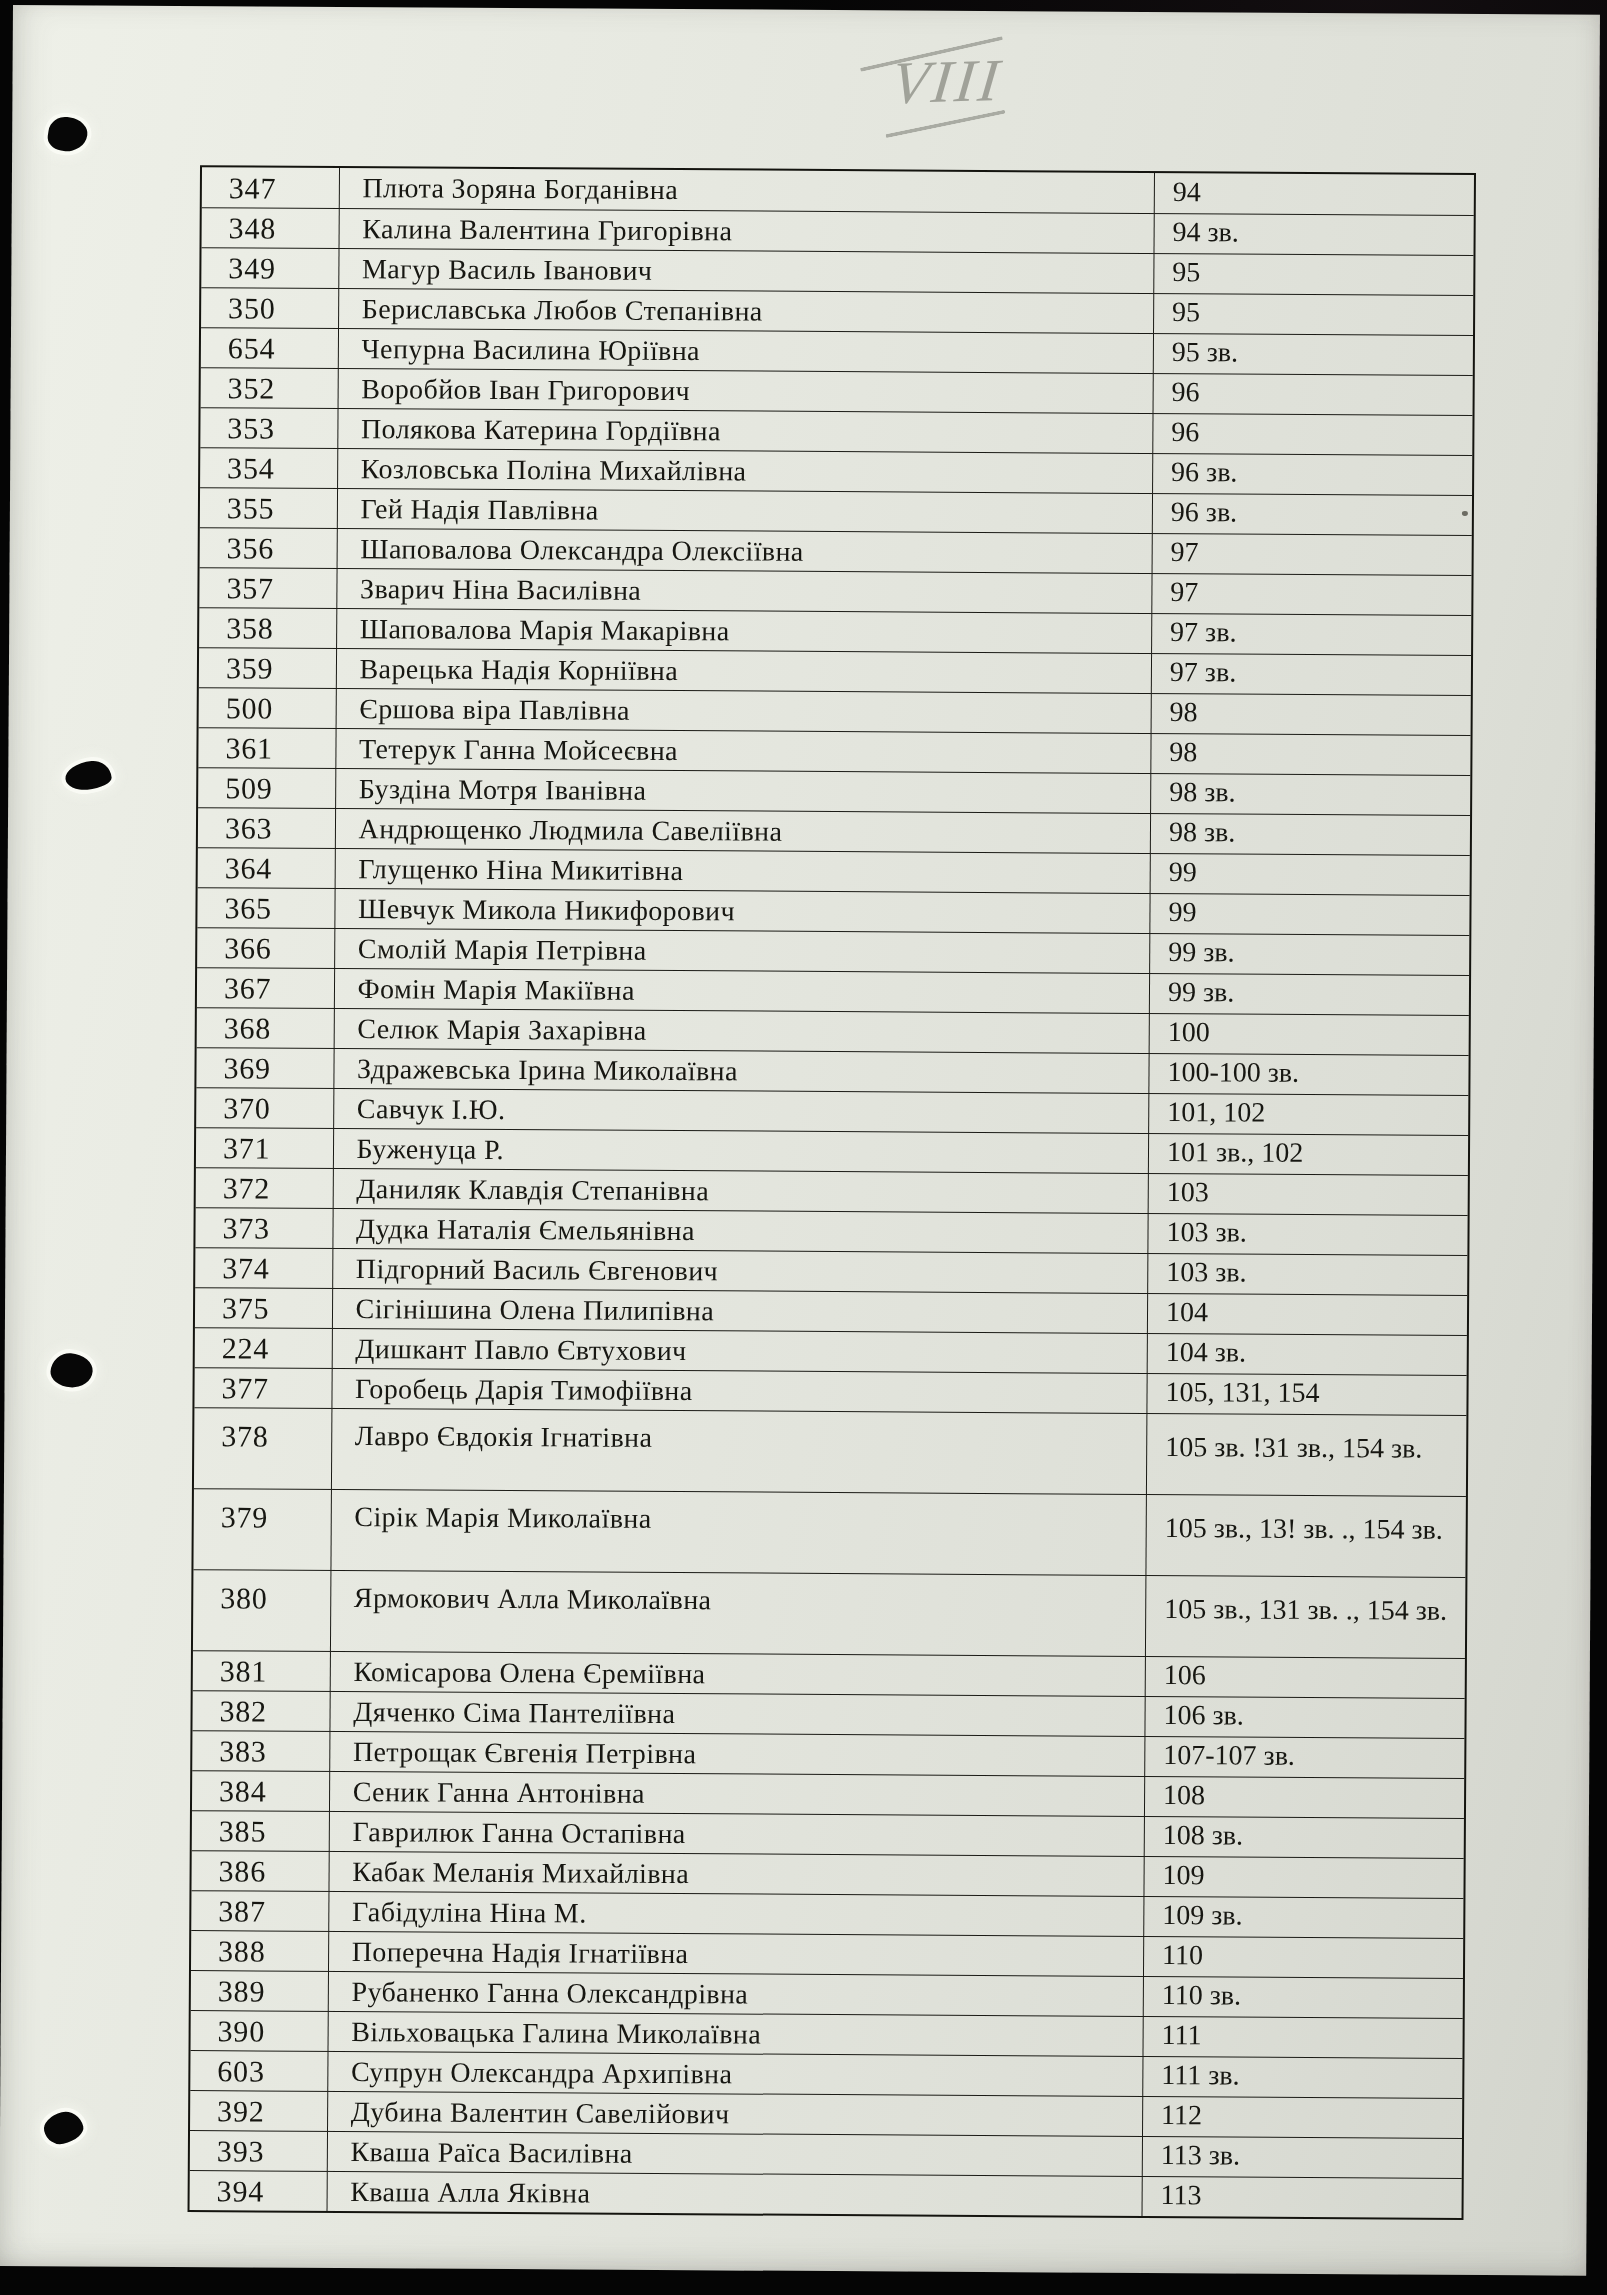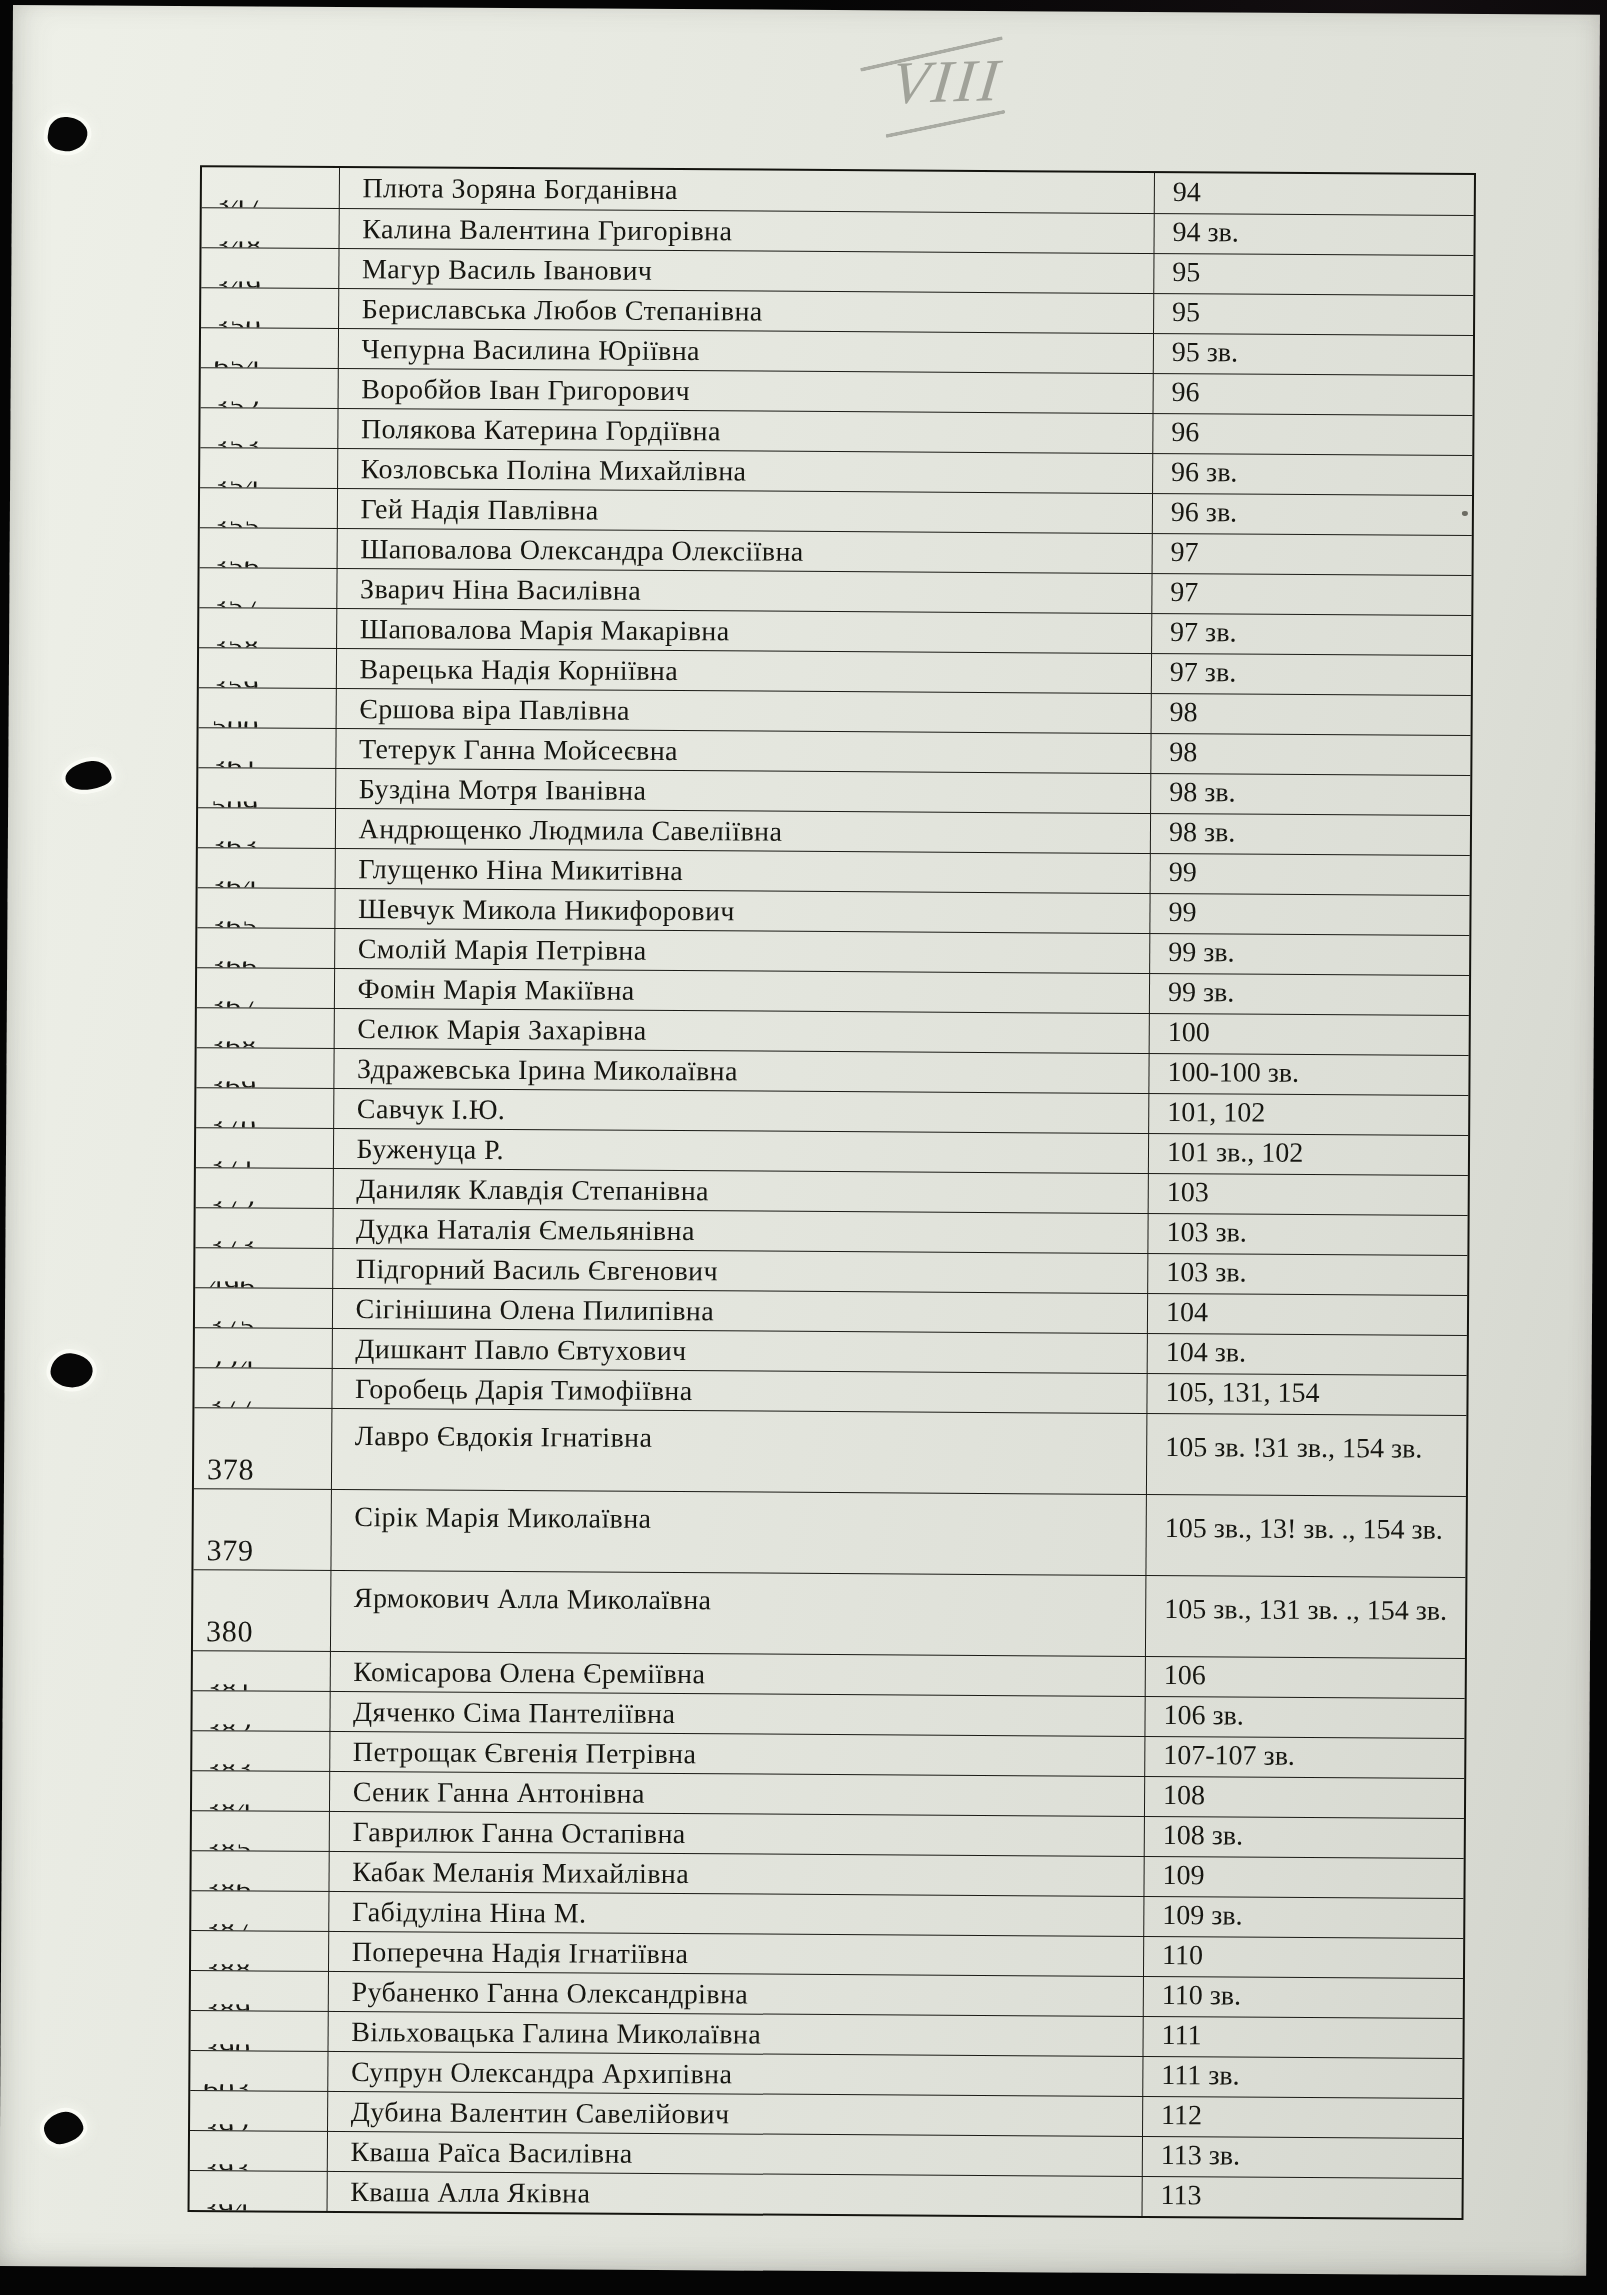--- a/index.html
+++ b/index.html
@@ -79,25 +79,24 @@
   .row:first-child { border-top: none; }
   .row.tall { height: 81px; }
   .cell {
     box-sizing: border-box;
     display: flex;
     color: #171712;
     overflow: hidden;
   }
   .cell.num {
     width: 137px;
-    padding-left: 13px; padding-top: 1.6px;
+    padding-left: 27px; padding-top: 1.6px;
     align-items: center;
     font-size: 30px;
     letter-spacing: 0.8px;
-    margin-top: 33px;
   }
   .cell.name {
     width: 818px;
     border-left: 1.6px solid #1b1b16;
     padding-left: 23px;
     align-items: center;
     font-size: 28px;
     letter-spacing: 0.4px;
     white-space: nowrap;
   }
@@ -274,21 +273,21 @@
     <div class="cell num">372</div>
     <div class="cell name">Даниляк Клавдія Степанівна</div>
     <div class="cell pages">103</div>
   </div>
       <div class="row">
     <div class="cell num">373</div>
     <div class="cell name">Дудка Наталія Ємельянівна</div>
     <div class="cell pages">103 зв.</div>
   </div>
       <div class="row">
-    <div class="cell num">496</div>
+    <div class="cell num">374</div>
     <div class="cell name">Підгорний Василь Євгенович</div>
     <div class="cell pages">103 зв.</div>
   </div>
       <div class="row">
     <div class="cell num">375</div>
     <div class="cell name">Сігінішина Олена Пилипівна</div>
     <div class="cell pages">104</div>
   </div>
       <div class="row">
     <div class="cell num">224</div>

